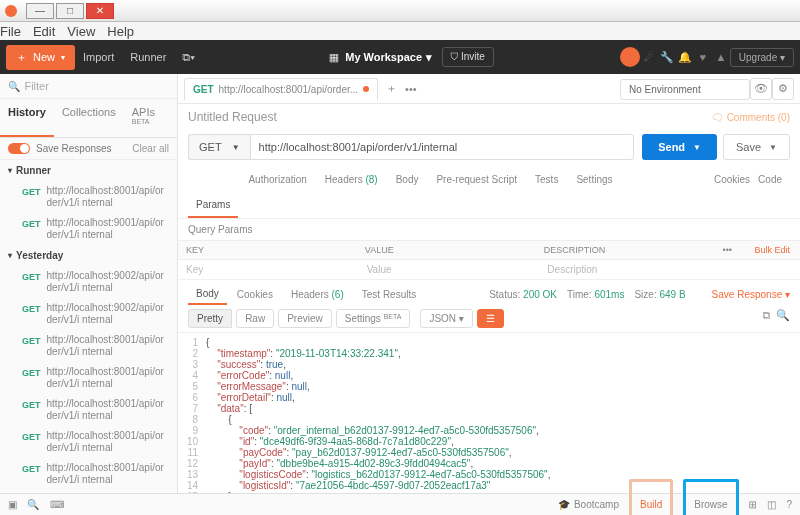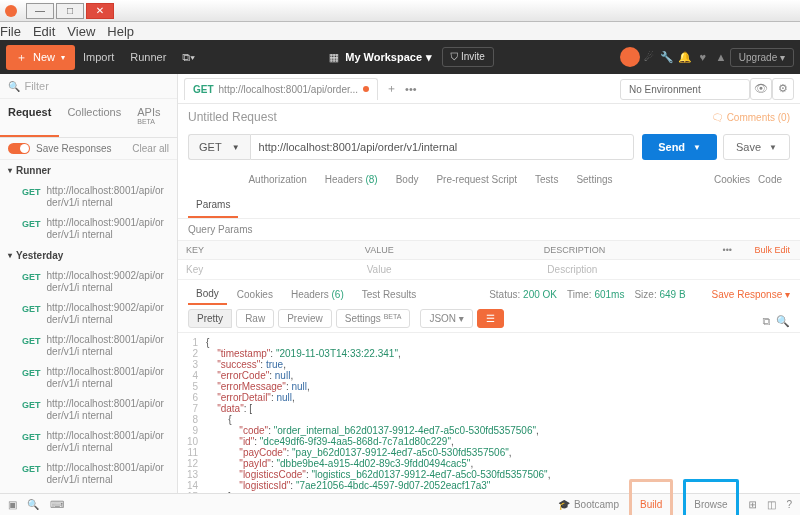--- a/index.html
+++ b/index.html
@@ -70,21 +70,21 @@
   .qp-head .end{flex:0 0 60px;text-align:right;color:#f26b3a;padding-right:10px;}
   .qp-head .dots3{flex:0 0 20px;color:#888;}
   .qp-row{display:flex;border-bottom:1px solid #f0f0f0;}
   .qp-row div{flex:1;padding:4px 8px;font-size:10px;color:#bbb;}
   .resp-tabs{display:flex;padding:4px 10px 0;gap:2px;align-items:center;}
   .resp-tabs .t{padding:4px 8px;font-size:10px;color:#888;}
   .resp-tabs .t.active{color:#555;border-bottom:2px solid #f26b3a;}
   .resp-stat{margin-left:auto;font-size:10px;color:#888;display:flex;gap:10px;}
   .resp-stat .g{color:#2fa37c;}
   .save-resp{color:#f26b3a;margin-left:24px;font-size:10px;}
-  .view-row{display:flex;align-items:flex-end;padding:4px 10px;gap:4px;border-bottom:1px solid #eee;}
+  .view-row{display:flex;align-items:flex-start;padding:4px 10px;gap:4px;border-bottom:1px solid #eee;}
   .view-row .v{border:1px solid #ddd;padding:3px 8px;font-size:10px;color:#888;border-radius:3px;}
   .view-row .v.first{border-radius:3px 0 0 3px;}
   .view-row .v.active{background:#f0f0f0;color:#555;}
   .view-row .wrap-icn{background:#f26b3a;color:#fff;border-color:#f26b3a;}
   .view-right{margin-left:auto;display:flex;gap:6px;color:#999;}
   .code{flex:1;overflow:auto;padding:4px 0;font-family:Consolas,monospace;font-size:10px;background:#fff; white-space:pre;}
   .code .line{display:flex;}
   .code .ln{width:28px;text-align:right;color:#bbb;padding-right:8px;user-select:none;}
   .code .tx{flex:1;}
   .k{color:#b84b4b;}
@@ -142,21 +142,21 @@
   <div class="tb-right-icn">♥</div>
   <div class="tb-right-icn">▲</div>
   <div class="upgrade">Upgrade ▾</div>
 </div>
 
 <div class="main">
 
   <div class="sidebar">
     <div class="filter">Filter</div>
     <div class="tabs">
-      <div class="active">Request</div>
+      <div class="active">History</div>
       <div>Collections</div>
       <div><span>APIs</span> <span class="beta">BETA</span></div>
     </div>
     <div class="saverow">
       <span class="toggle"></span>
       <span>Save Responses</span>
       <span class="clearall">Clear all</span>
     </div>
     <div class="sidebar-scroll" id="hist">
         <div class="hist-group">Runner</div>

